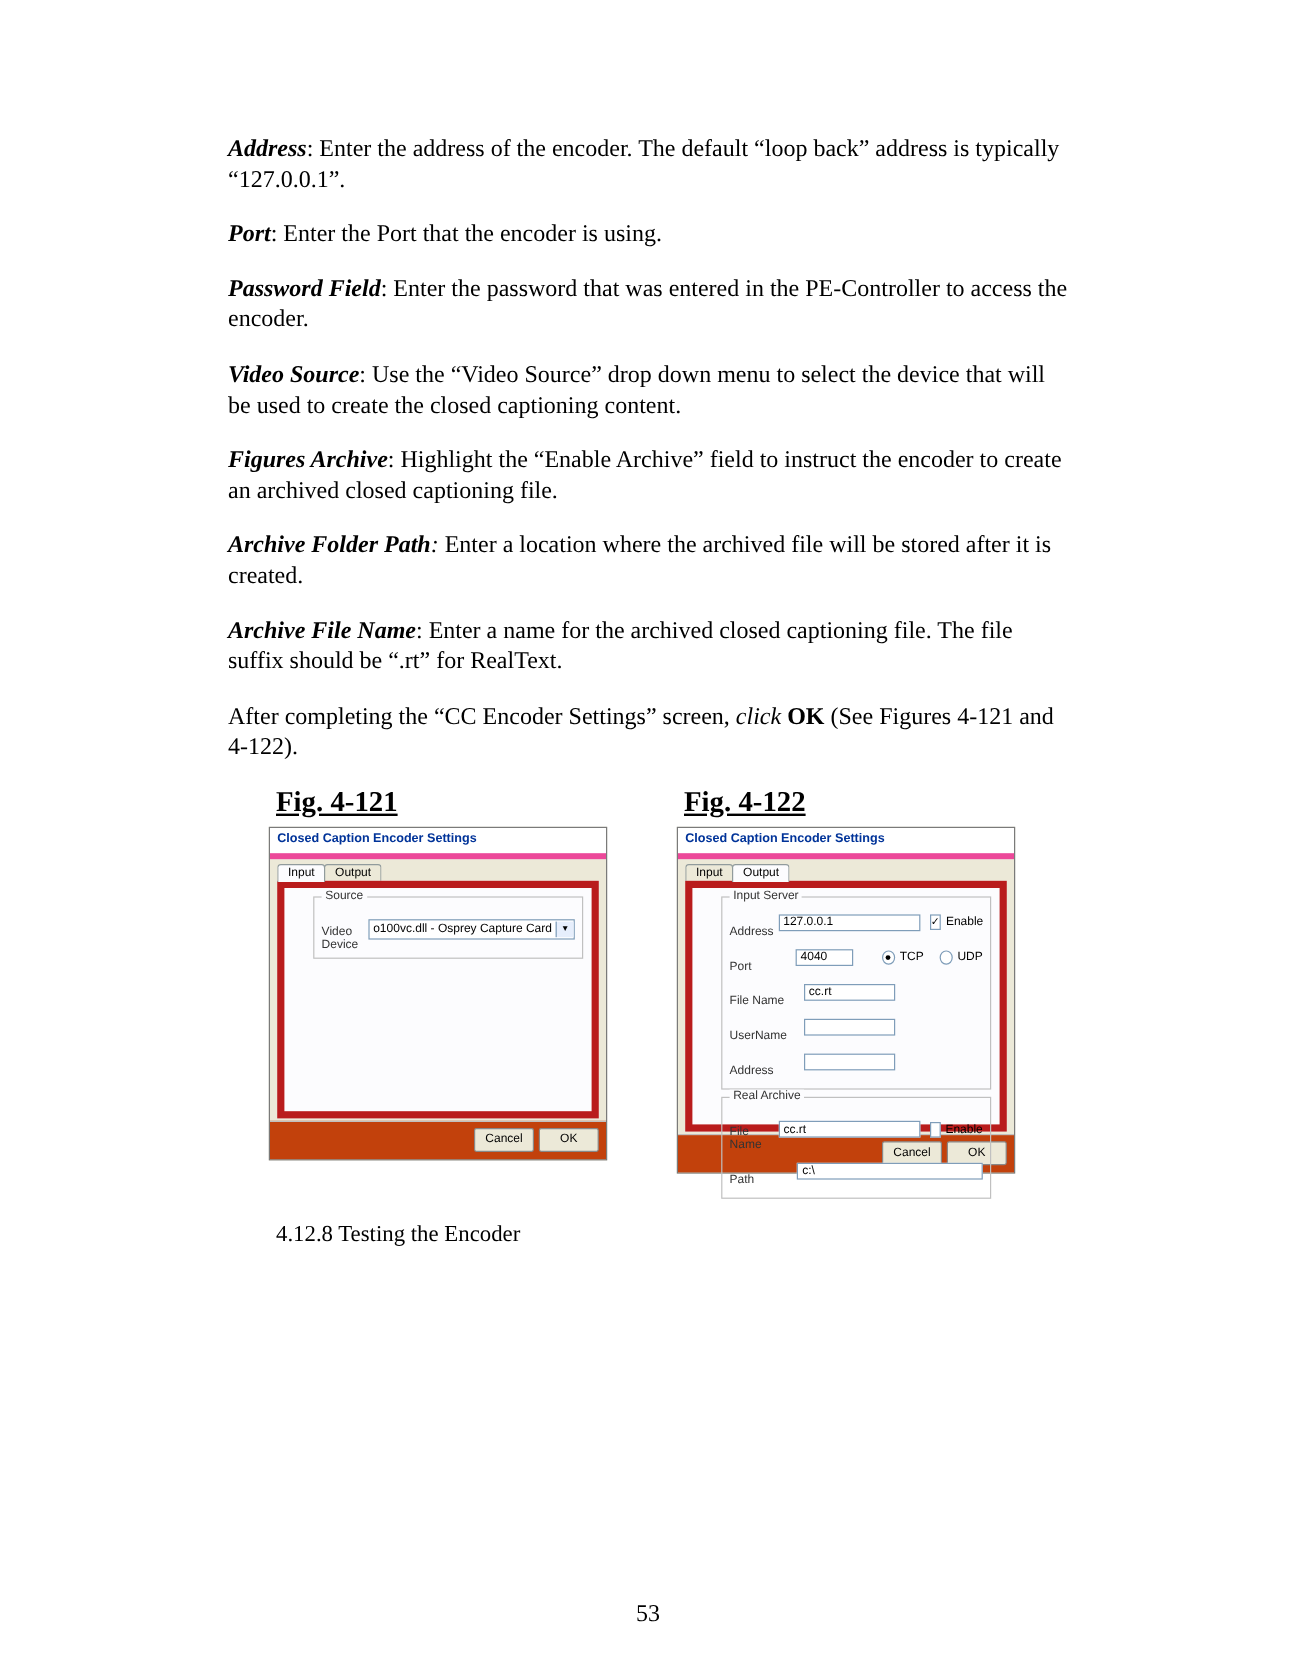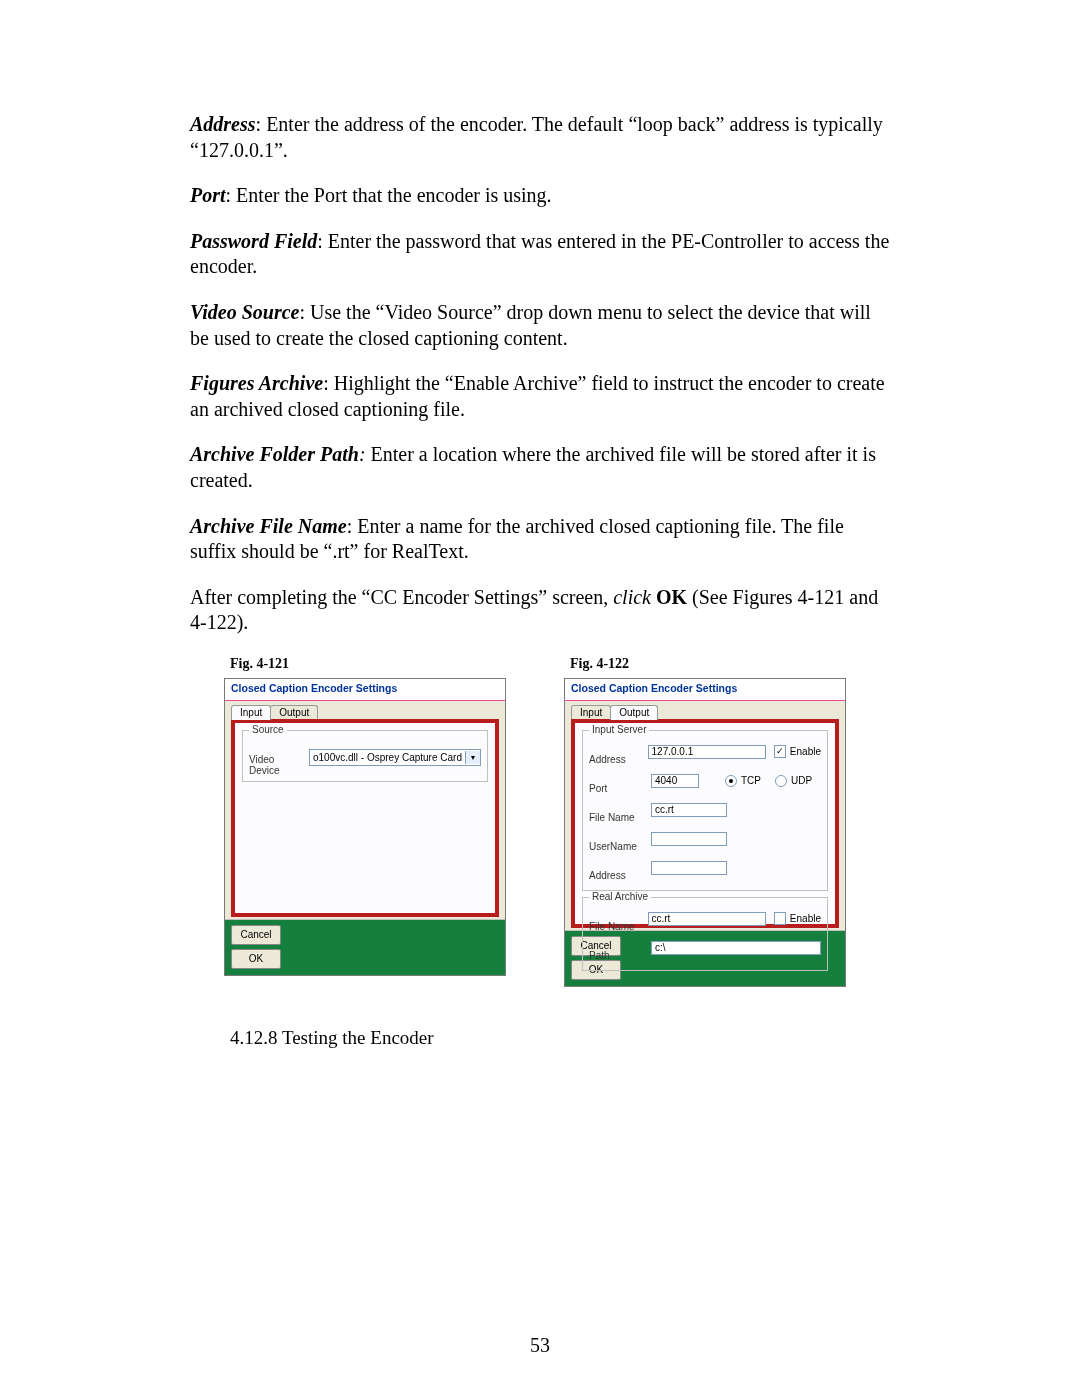--- a/index.html
+++ b/index.html
@@ -26,40 +26,41 @@
   .bold { font-weight: bold; }
   .figs-row {
     display: flex;
     gap: 60px;
     margin-top: 10px;
     margin-bottom: 40px;
   }
   .fig-col { width: 280px; }
   .fig-caption {
     font-weight: bold;
-    font-size: 14px;
+    font-size: 24px;
     margin: 0 0 6px 6px;
     font-family: "Times New Roman", Times, serif;
+    text-decoration: underline;
   }
   
   .dialog {
     width: 280px;
     border: 1px solid #7a7a7a;
     background: #ece9d8;
     font-family: Tahoma, Arial, sans-serif;
     font-size: 10px;
     color: #000;
   }
   .dialog-title {
     background: #ffffff;
     color: #003399;
     font-weight: bold;
     font-size: 10.5px;
     padding: 3px 6px 6px 6px;
-    border-bottom: 1px solid #ec4899;
+    border-bottom: 5px solid #ec4899;
   }
   .dialog-body {
     padding: 4px 6px 2px 6px;
   }
   .tabs {
     display: flex;
     padding: 0;
     margin-bottom: -1px;
   }
   .tab {
@@ -71,24 +72,24 @@
     position: relative;
     border-radius: 3px 3px 0 0;
     margin-right: -1px;
   }
   .tab.active {
     background: #fcfcfe;
     z-index: 2;
     padding-bottom: 2px;
   }
   .tab-pane {
-    border: 4px solid #b91c1c;
+    border: 6px solid #b91c1c;
     height: 198px;
     background: #fcfcfe;
-    padding: 7px 7px 4px 7px;
+    padding: 7px 7px 4px 24px;
     box-sizing: border-box;
     position: relative;
   }
   .tab-pane.out { height: 209px; }
   .groupbox {
     border: 1px solid #c0c0c0;
     position: relative;
     padding: 8px 6px 6px 6px;
     margin-bottom: 6px;
   }
@@ -145,23 +146,22 @@
     align-items: center;
     justify-content: center;
     font-size: 7px;
     color: #000;
   }
   .dialog-buttons {
     display: flex;
     justify-content: flex-end;
     gap: 4px;
     padding: 5px 6px 6px 6px;
-    background: #15803d;
+    background: #c2410c;
     border-top: 1px solid #c0c0c0;
-    flex-direction: column;
   }
   .dlg-btn {
     border: 1px solid #888;
     background: #ece9d8;
     font-size: 10px;
     height: 18px;
     width: 48px;
     display: flex;
     align-items: center;
     justify-content: center;

